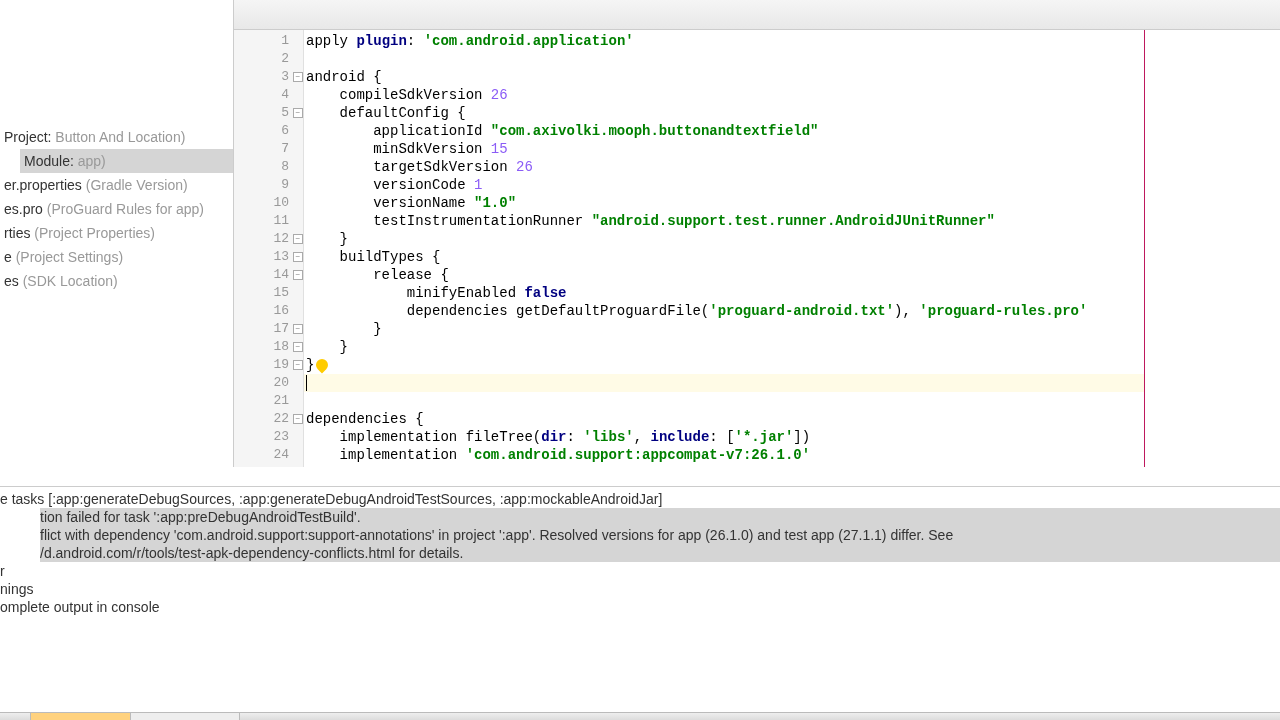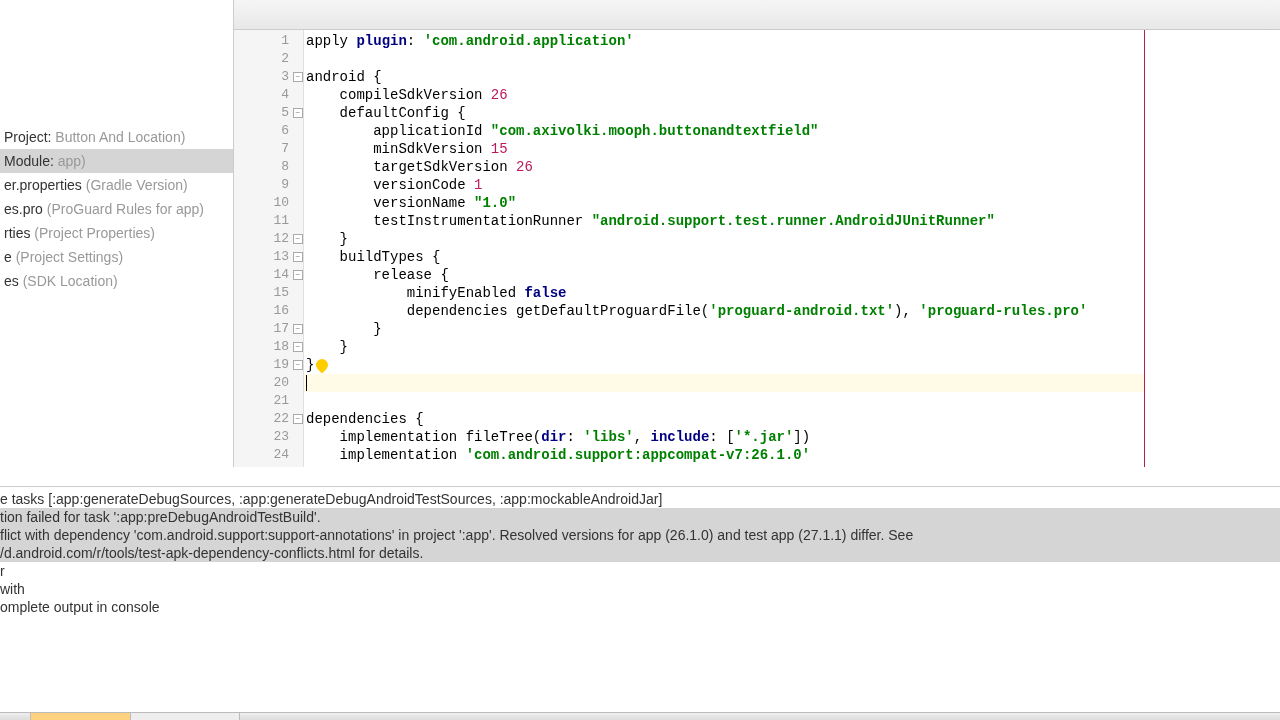--- a/index.html
+++ b/index.html
@@ -34,20 +34,21 @@
     .sidebar-item {
       padding: 4px 4px;
       font-size: 14px;
       color: #333;
       white-space: nowrap;
       overflow: hidden;
       cursor: pointer;
     }
     .sidebar-item.selected {
       background: #d5d5d5;
+      margin-left: 20px;
     }
     .sidebar-item .gray { color: #999; }
     .editor-area {
       position: absolute;
       left: 234px;
       top: 30px;
       right: 0;
       height: 437px;
       display: flex;
       background: #fff;
@@ -95,21 +96,21 @@
     .code-line {
       height: 18px;
       white-space: pre;
       padding-left: 2px;
     }
     .code-line.highlight {
       background: #fffbe6;
     }
     .kw { color: #000080; font-weight: bold; }
     .str { color: #008000; font-weight: bold; }
-    .num { color: #be185d; }
+    .num { color: #8b5cf6; }
     .plain { color: #000; }
     .bulb {
       display: inline-block;
       width: 12px;
       height: 12px;
       background: #ffcc00;
       border-radius: 50% 50% 50% 0;
       transform: rotate(-45deg);
       vertical-align: middle;
       margin-left: 2px;
@@ -140,20 +141,21 @@
       padding: 3px 0;
       font-size: 14px;
       color: #333;
     }
     .bottom-line {
       padding: 1px 0;
       white-space: nowrap;
     }
     .bottom-line.error {
       background: #d5d5d5;
+      margin-left: 40px;
     }
     .bottom-bar {
       position: absolute;
       left: 0;
       right: 0;
       bottom: 0;
       height: 8px;
       background: linear-gradient(to bottom, #eee, #ddd);
       border-top: 1px solid #bbb;
     }
@@ -238,20 +240,20 @@
 </div>
 
 <div class="right-marker-area"></div>
 
 <div class="bottom-panel">
 <div class="bottom-line">e tasks [:app:generateDebugSources, :app:generateDebugAndroidTestSources, :app:mockableAndroidJar]</div>
     <div class="bottom-line error">tion failed for task ':app:preDebugAndroidTestBuild'.</div>
     <div class="bottom-line error">flict with dependency 'com.android.support:support-annotations' in project ':app'. Resolved versions for app (26.1.0) and test app (27.1.1) differ. See</div>
     <div class="bottom-line error">/d.android.com/r/tools/test-apk-dependency-conflicts.html for details.</div>
     <div class="bottom-line">r</div>
-    <div class="bottom-line">with</div>
+    <div class="bottom-line">nings</div>
     <div class="bottom-line">omplete output in console</div>
   </div>
 
 <div class="bottom-bar">
   <div class="bottom-tab" style="left:30px"></div>
   <div class="bottom-tab" style="left:130px;background:#eee"></div>
 </div>
 
 </body></html>

